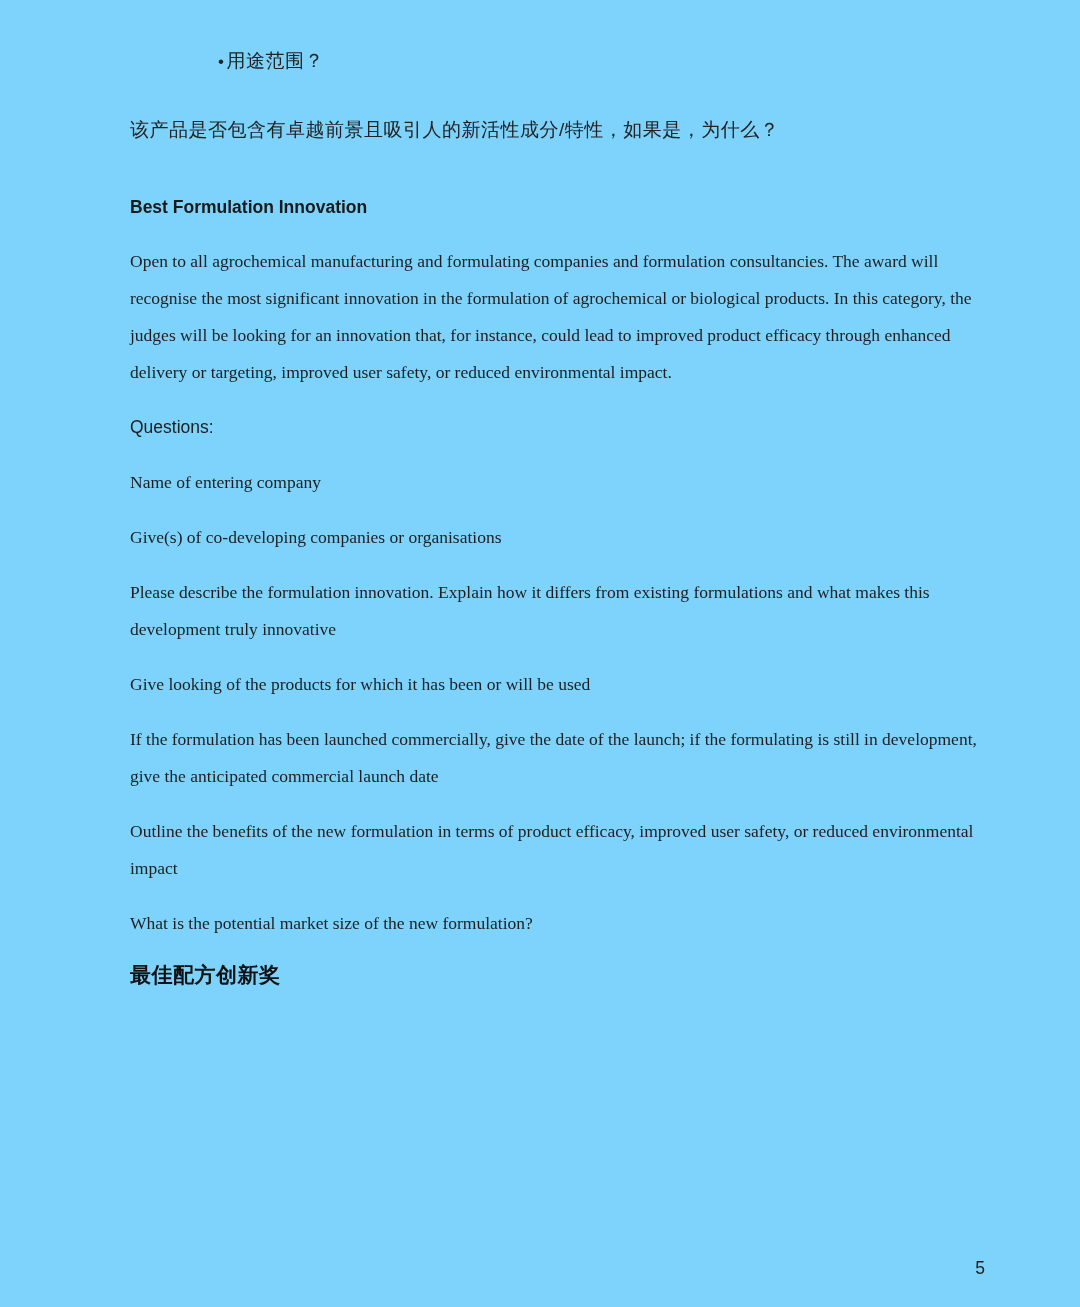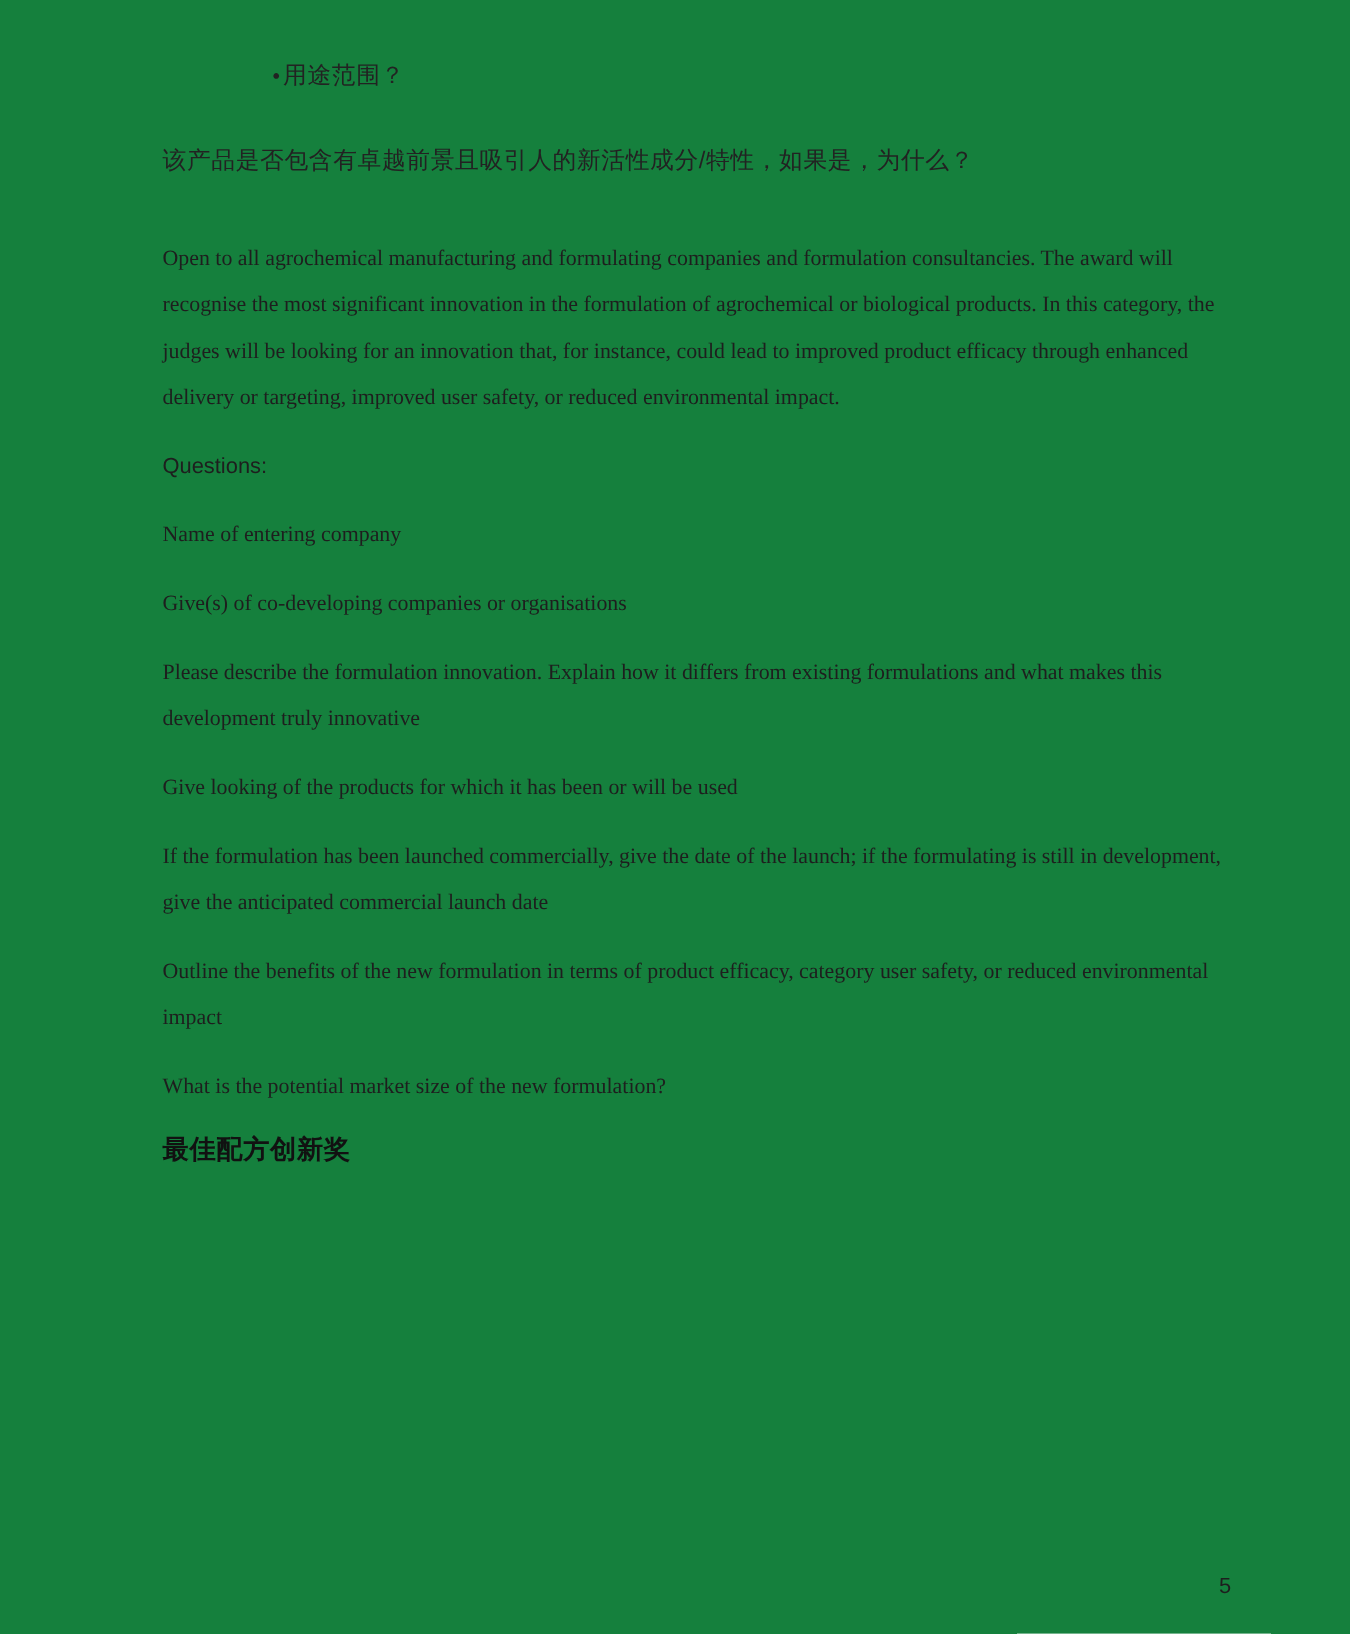--- a/index.html
+++ b/index.html
@@ -11,21 +11,21 @@
     height: 1307px;
     font-family: "Liberation Sans", "DejaVu Sans", sans-serif;
     color: #1e1e1e;
     position: relative;
     overflow: hidden;
   }
   .page {
     position: relative;
     width: 1080px;
     height: 1307px;
-    background: #15803d;
+    background: #7dd3fc;
     padding: 48px 102px 0 130px;
   }
   
   .zh-line {
     font-size: 19px;
     line-height: 26px;
     letter-spacing: 0.5px;
     color: #222222;
   }
   .zh-bullet-line {
@@ -84,32 +84,33 @@
 
 <div class="page">
 
   <div class="zh-line zh-bullet-line">
     <span class="bullet-marker">•</span><span>用途范围？</span>
   </div>
 
   <div class="zh-line zh-q1">该产品是否包含有卓越前景且吸引人的新活性成分/特性，如果是，为什么？</div>
 
 
+  <div class="en-heading">Best Formulation Innovation</div>
 
   <p class="body-text">Open to all agrochemical manufacturing and formulating companies and formulation consultancies. The award will recognise the most significant innovation in the formulation of agrochemical or biological products. In this category, the judges will be looking for an innovation that, for instance, could lead to improved product efficacy through enhanced delivery or targeting, improved user safety, or reduced environmental impact.</p>
 
   <div class="questions-label-line">
     <span class="underlined">Questions</span><span>:</span>
   </div>
 
   <p class="body-text">Name of entering company</p>
   <p class="body-text">Give(s) of co-developing companies or organisations</p>
   <p class="body-text">Please describe the formulation innovation. Explain how it differs from existing formulations and what makes this development truly innovative</p>
   <p class="body-text">Give looking of the products for which it has been or will be used</p>
   <p class="body-text">If the formulation has been launched commercially, give the date of the launch; if the formulating is still in development, give the anticipated commercial launch date</p>
-  <p class="body-text">Outline the benefits of the new formulation in terms of product efficacy, category user safety, or reduced environmental impact</p>
+  <p class="body-text">Outline the benefits of the new formulation in terms of product efficacy, improved user safety, or reduced environmental impact</p>
   <p class="body-text">What is the potential market size of the new formulation?</p>
 
   <div class="zh-heading">最佳配方创新奖</div>
 
   <div class="page-number">5</div>
 
 </div>
 
 </body></html>

